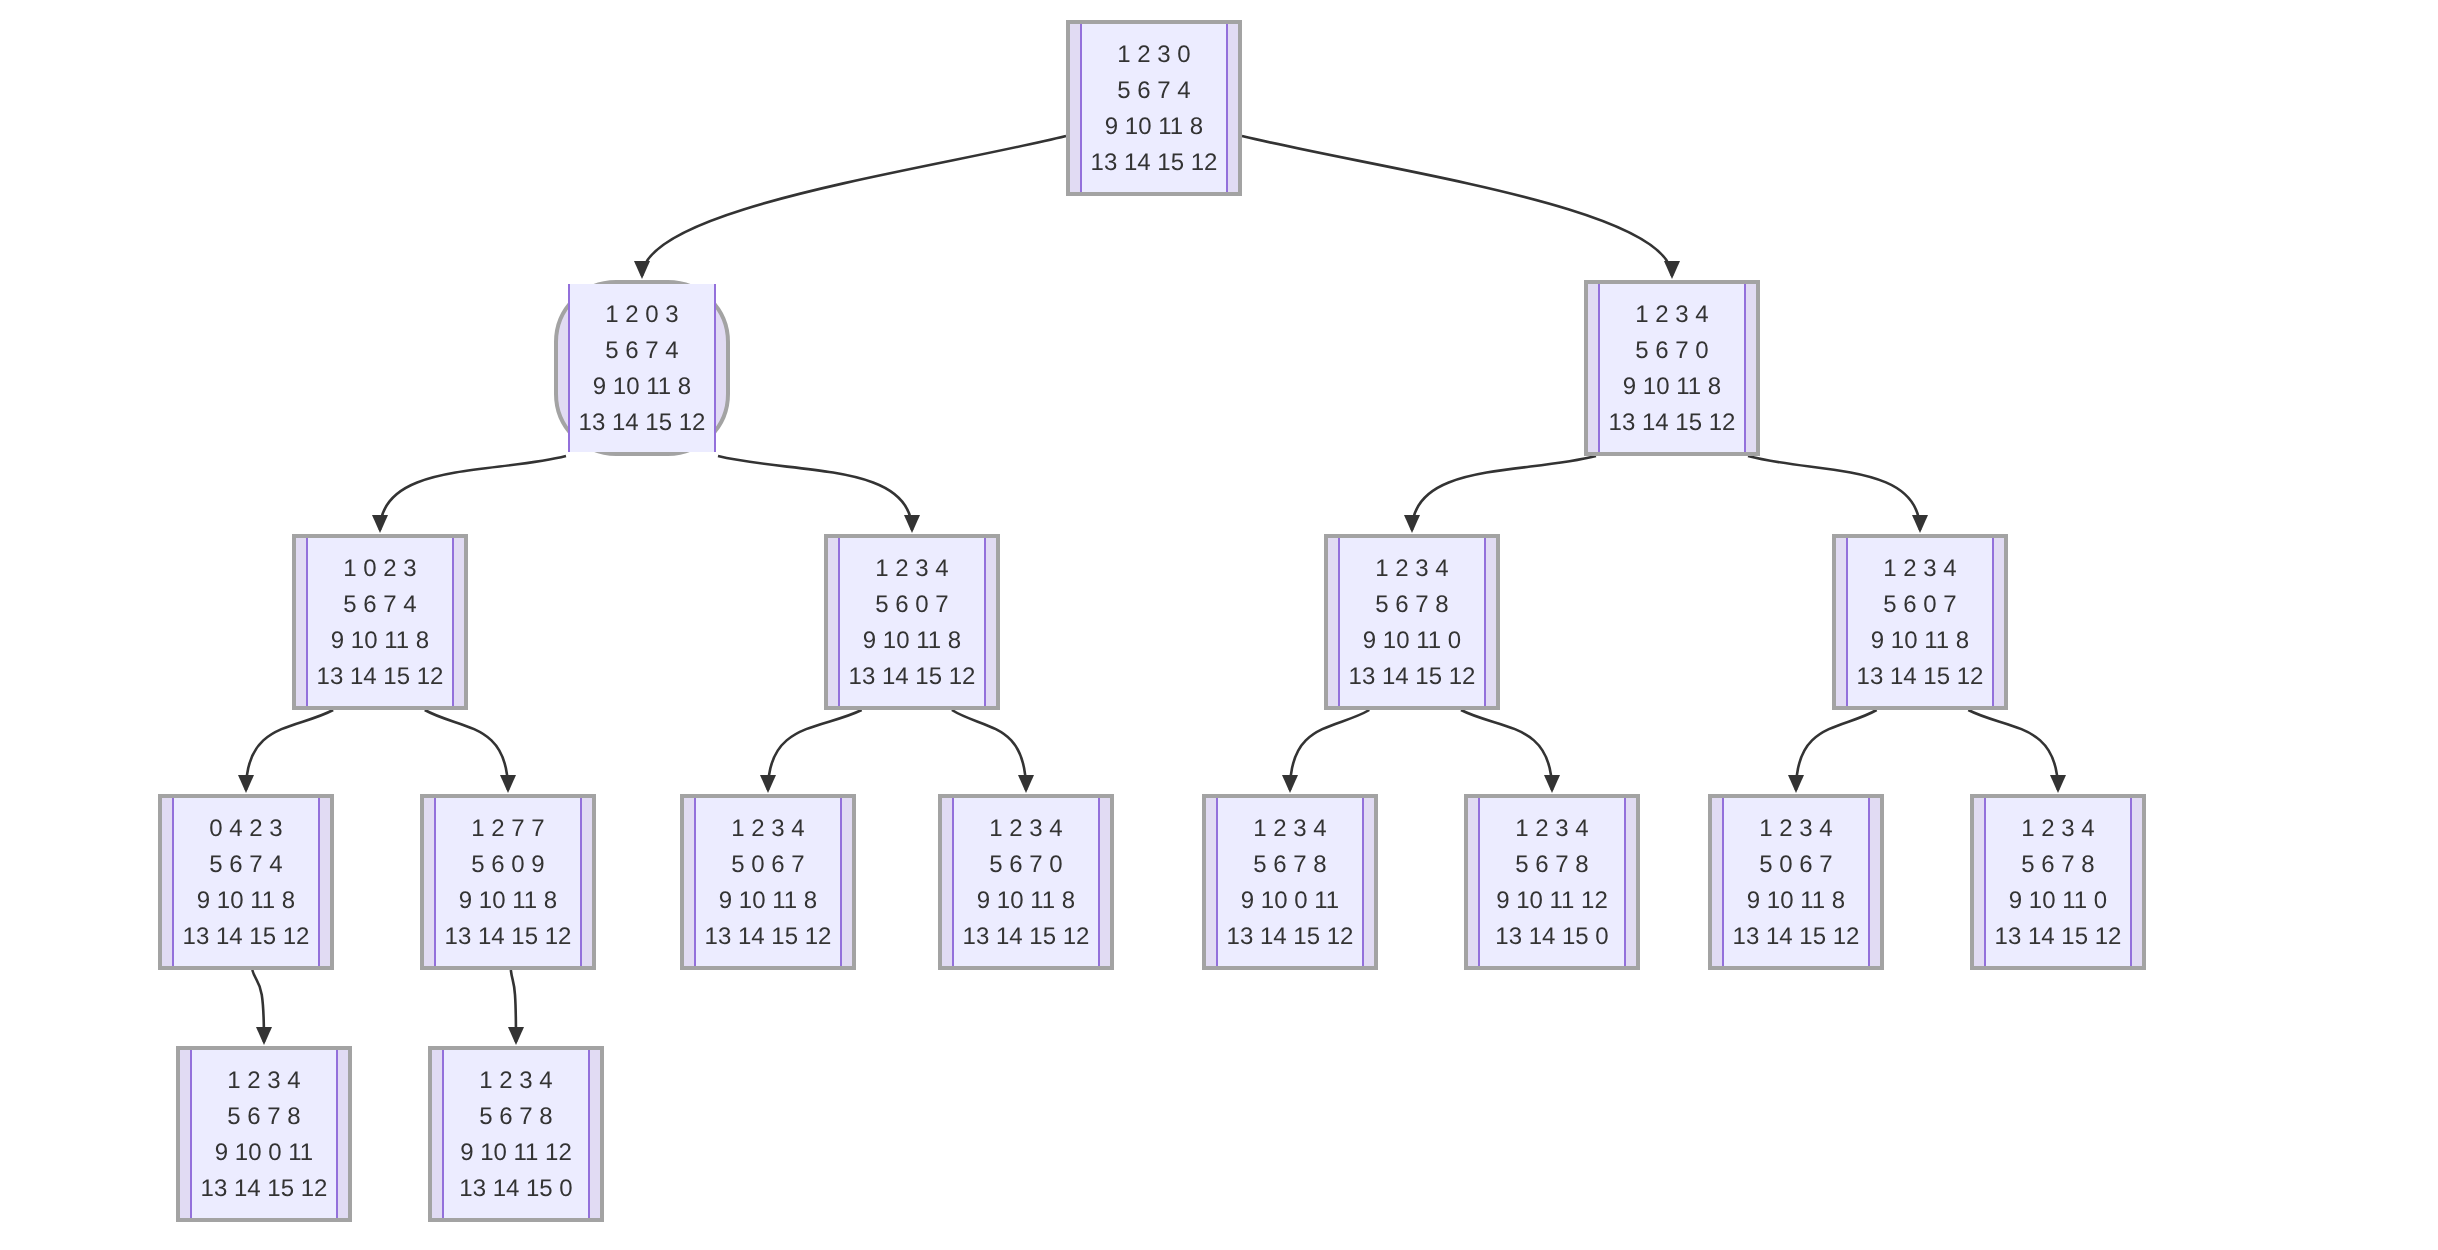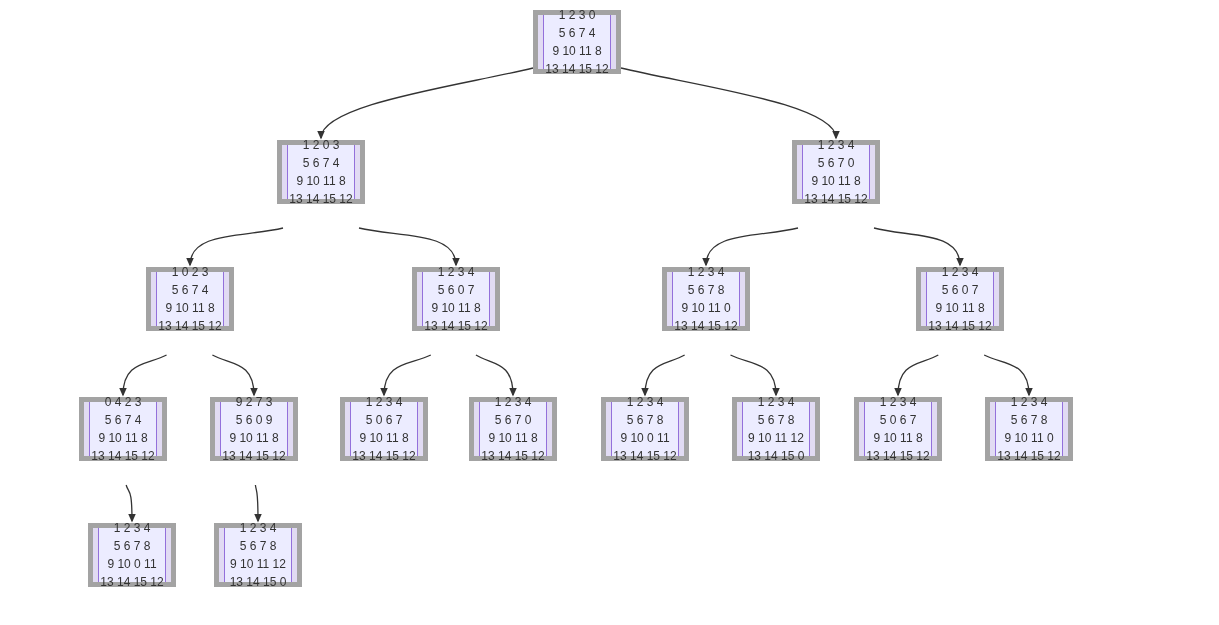--- a/index.html
+++ b/index.html
@@ -18,24 +18,24 @@
   #edge-layer {
     position: absolute;
     left: 0; top: 0;
     width: 1219px;
     height: 625px;
     z-index: 1;
   }
   .node {
     position: absolute;
     width: 88px;
-    height: 64px;
+    height: 88px;
     box-sizing: border-box;
     background: #e1dbf3;
-    border: 5px solid #a3a3a3;
+    border: 2px solid #a3a3a3;
     z-index: 2;
   }
   .node-inner {
     position: absolute;
     left: 5px;
     right: 5px;
     top: 0;
     bottom: 0;
     background: #ececff;
     border-left: 1px solid #9370DB;
@@ -81,21 +81,21 @@
       <path d="M255.4,485 C256.52,494 258,487 258,521" fill="none" stroke="#333333" stroke-width="1.3" marker-end="url(#arrowhead)"></path>
     </svg>
 <div class="node" style="left: 533px; top: 10px;">
       <div class="node-inner">
         <div class="row">1 2 3 0</div>
         <div class="row">5 6 7 4</div>
         <div class="row">9 10 11 8</div>
         <div class="row">13 14 15 12</div>
       </div>
     </div>
-    <div class="node" style="left: 277px; top: 140px;">
+    <div class="node" style="left: 277px; top: 140px; border-radius: 31px;">
       <div class="node-inner">
         <div class="row">1 2 0 3</div>
         <div class="row">5 6 7 4</div>
         <div class="row">9 10 11 8</div>
         <div class="row">13 14 15 12</div>
       </div>
     </div>
     <div class="node" style="left: 792px; top: 140px;">
       <div class="node-inner">
         <div class="row">1 2 3 4</div>
@@ -139,21 +139,21 @@
     <div class="node" style="left: 79px; top: 397px;">
       <div class="node-inner">
         <div class="row">0 4 2 3</div>
         <div class="row">5 6 7 4</div>
         <div class="row">9 10 11 8</div>
         <div class="row">13 14 15 12</div>
       </div>
     </div>
     <div class="node" style="left: 210px; top: 397px;">
       <div class="node-inner">
-        <div class="row">9 2 7 3</div>
+        <div class="row">1 2 7 7</div>
         <div class="row">5 6 0 9</div>
         <div class="row">9 10 11 8</div>
         <div class="row">13 14 15 12</div>
       </div>
     </div>
     <div class="node" style="left: 340px; top: 397px;">
       <div class="node-inner">
         <div class="row">1 2 3 4</div>
         <div class="row">5 0 6 7</div>
         <div class="row">9 10 11 8</div>

